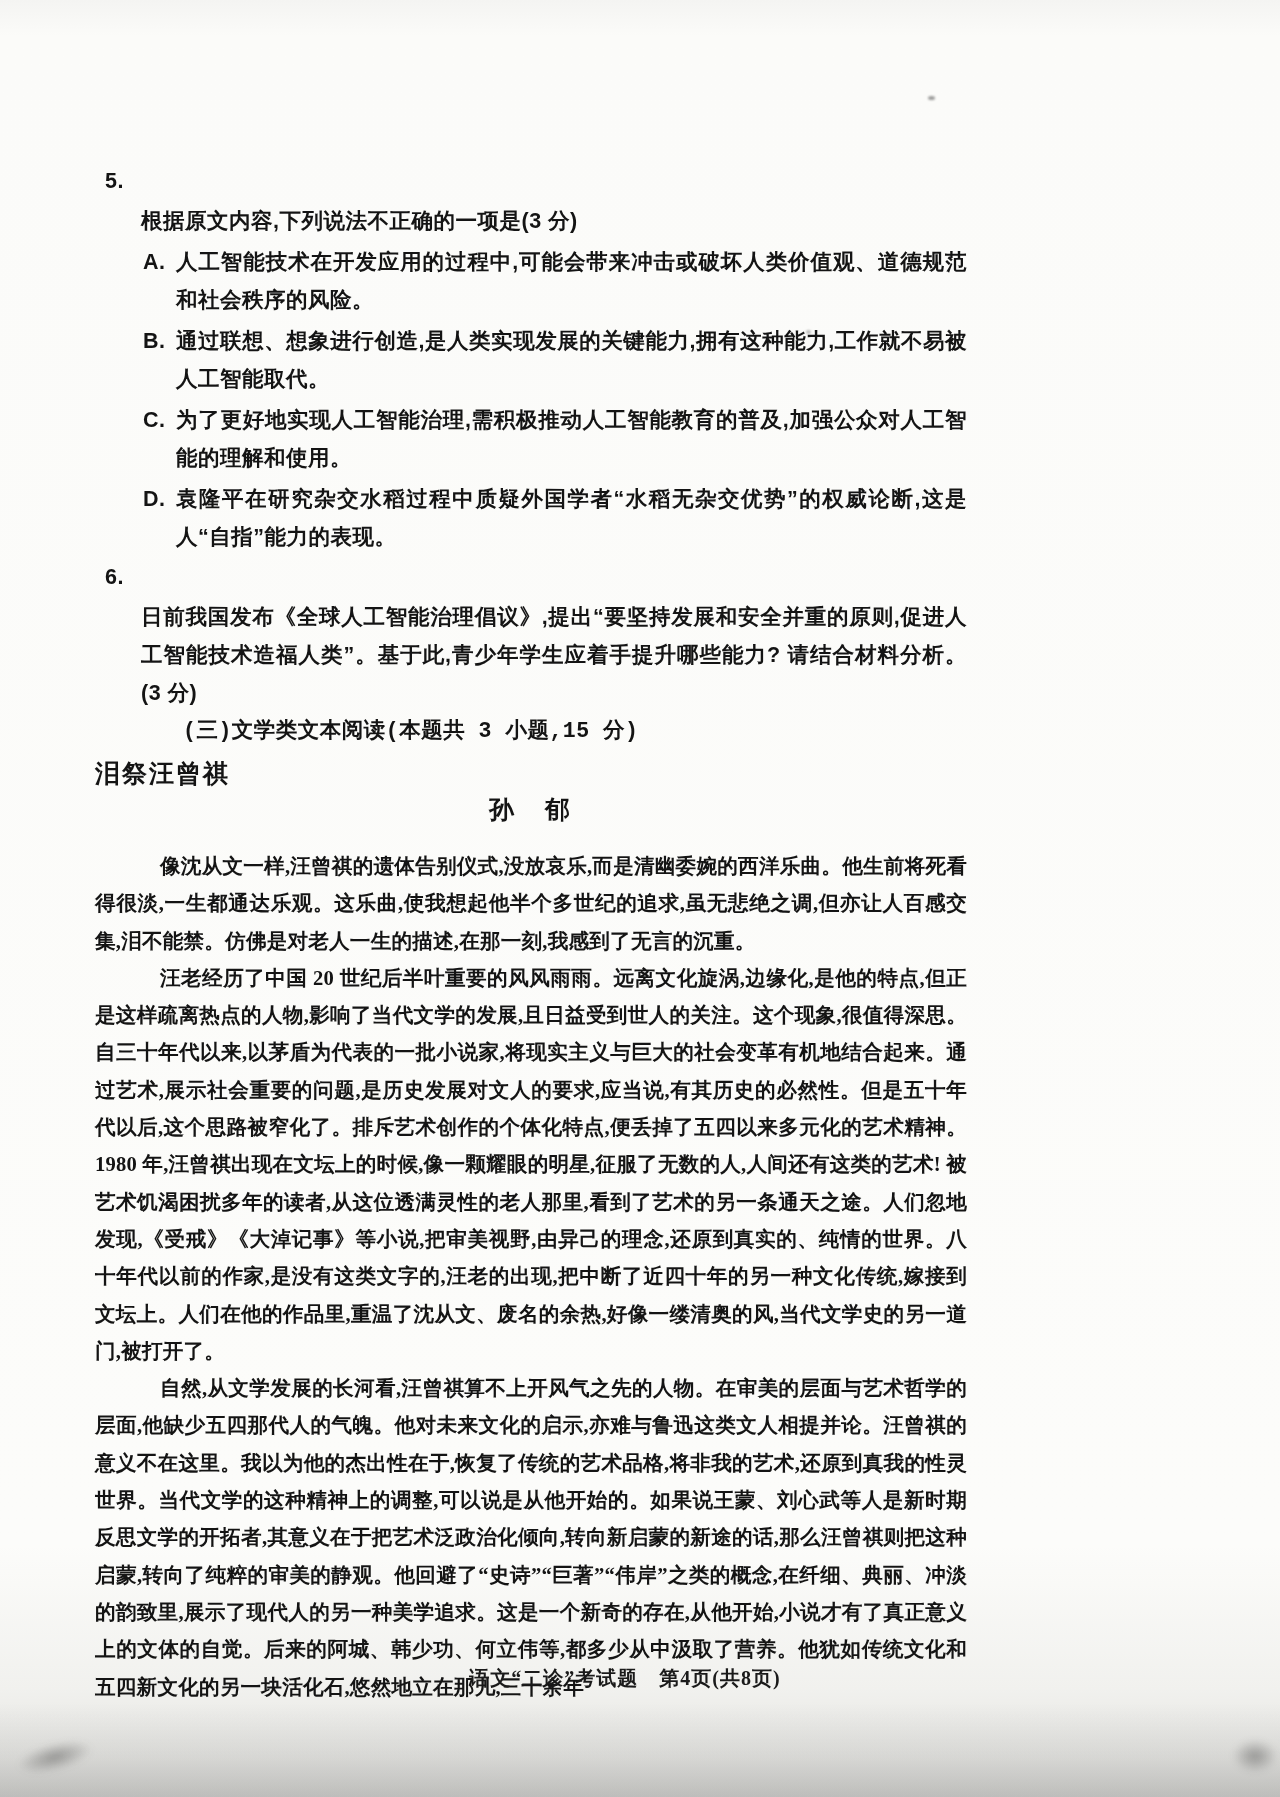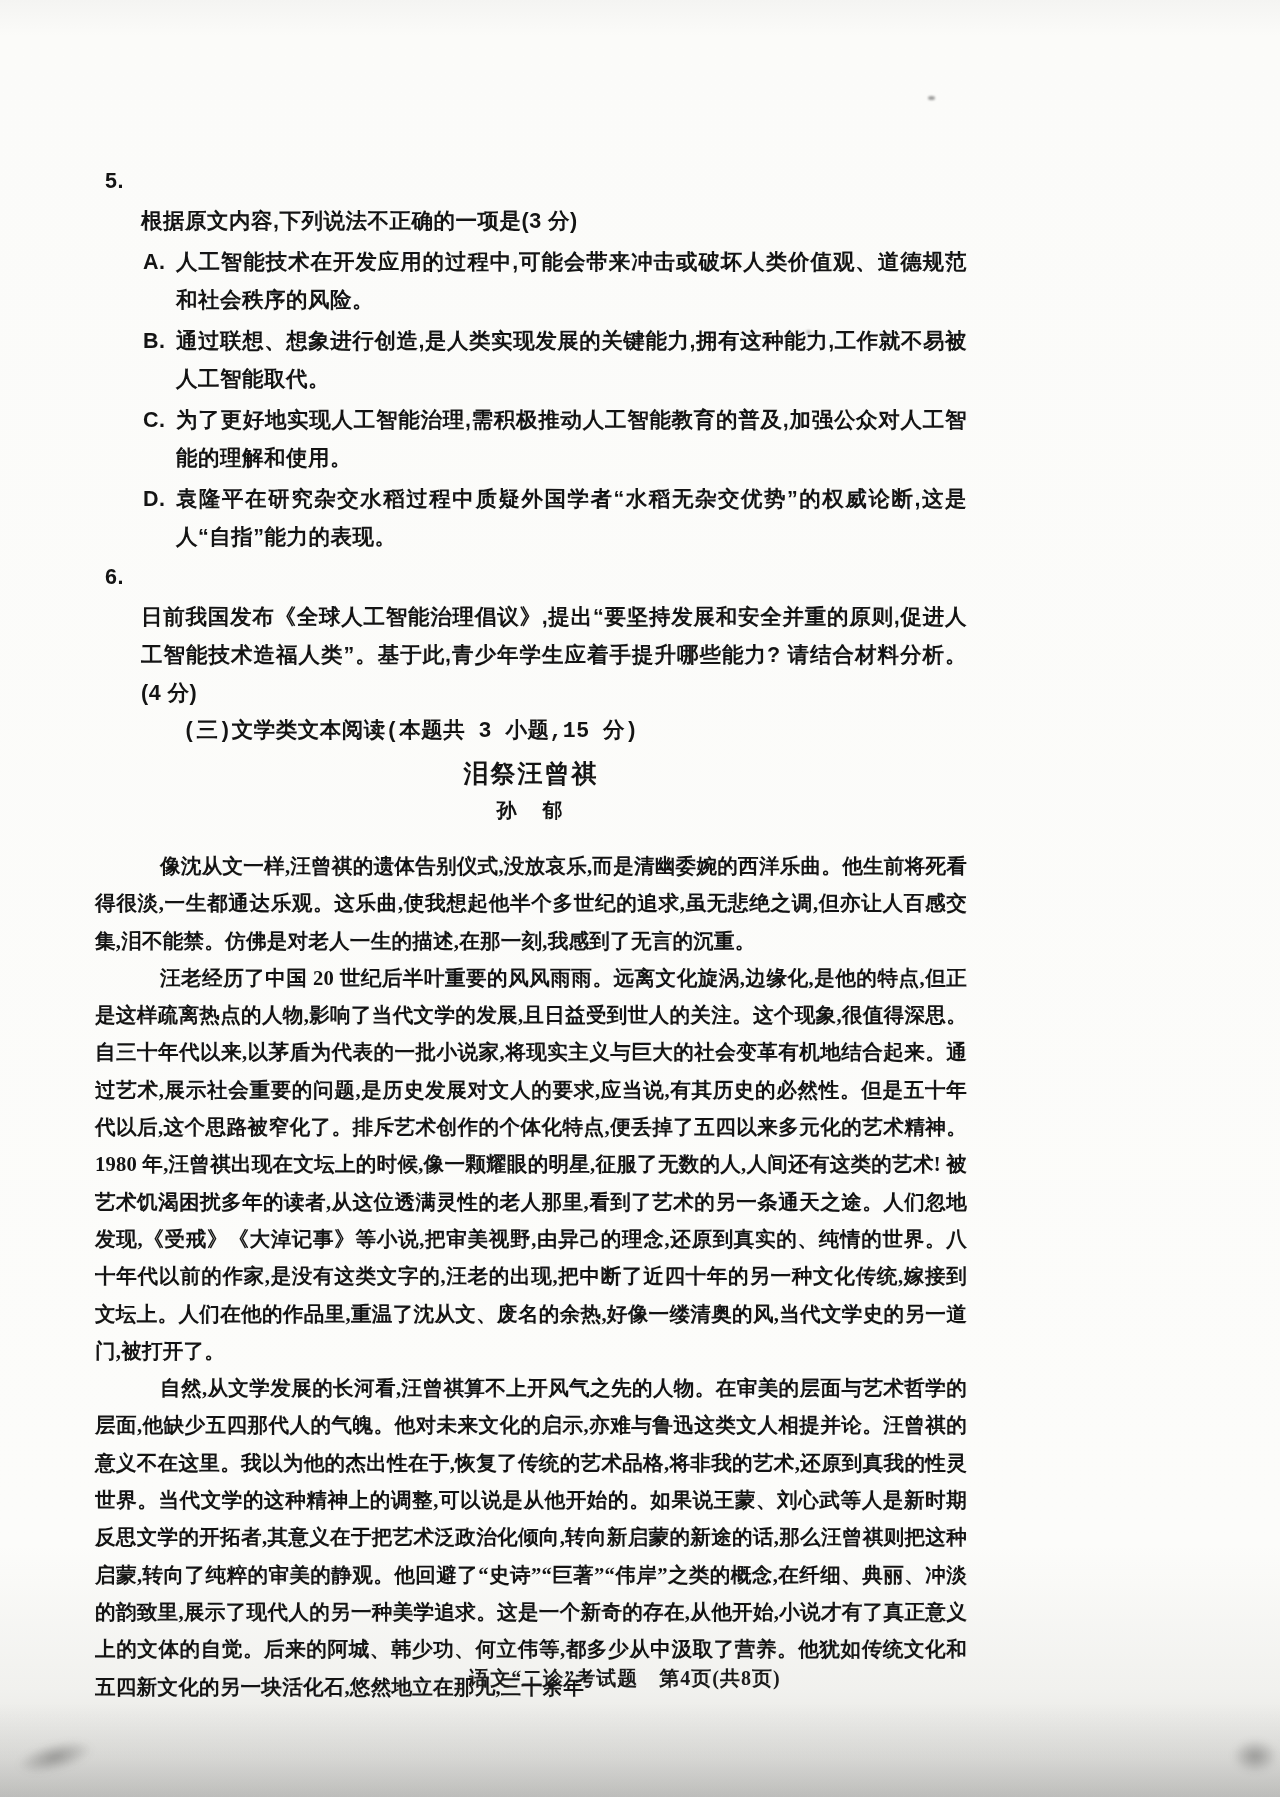--- a/index.html
+++ b/index.html
@@ -46,31 +46,31 @@
     margin-left: 88px;
     font-family: Liberation Mono, monospace;
     font-weight: 700;
     font-size: 21.5px;
     line-height: 38px;
     letter-spacing: 0.5px;
   }
   
   .p-title {
     margin-top: 5px;
-    text-align: center;
+    text-align: left;
     font-family: "Liberation Sans", "DejaVu Sans", sans-serif;
     font-weight: 700;
     font-size: 25px;
     line-height: 37px;
     letter-spacing: 2px;
   }
   .p-author {
     text-align: center;
     font-weight: 700;
-    font-size: 20px;
+    font-size: 25px;
     line-height: 36px;
     letter-spacing: 3px;
   }
   .passage-body {
     margin-top: 20px;
     font-size: 20.6px;
     line-height: 37.3px;
     font-weight: 600;
   }
   .para {
@@ -159,21 +159,21 @@
       </div>
       <div class="option">
         <span class="olabel">D.</span>
         <span class="otext">袁隆平在研究杂交水稻过程中质疑外国学者“水稻无杂交优势”的权威论断,这是人“自指”能力的表现。</span>
       </div>
     </div>
 
     <div class="q q6">
       <div class="qrow">
         <span class="qnum">6.</span>
-        <span class="qtext">日前我国发布《全球人工智能治理倡议》,提出“要坚持发展和安全并重的原则,促进人工智能技术造福人类”。基于此,青少年学生应着手提升哪些能力? 请结合材料分析。(4 分)</span>
+        <span class="qtext">日前我国发布《全球人工智能治理倡议》,提出“要坚持发展和安全并重的原则,促进人工智能技术造福人类”。基于此,青少年学生应着手提升哪些能力? 请结合材料分析。(3 分)</span>
       </div>
     </div>
 
     <div class="section-line">(三)文学类文本阅读(本题共 3 小题,15 分)</div>
 
     <div class="p-title">泪祭汪曾祺</div>
     <div class="p-author">孙　郁</div>
 
     <div class="passage-body">
       <div class="para">像沈从文一样,汪曾祺的遗体告别仪式,没放哀乐,而是清幽委婉的西洋乐曲。他生前将死看得很淡,一生都通达乐观。这乐曲,使我想起他半个多世纪的追求,虽无悲绝之调,但亦让人百感交集,泪不能禁。仿佛是对老人一生的描述,在那一刻,我感到了无言的沉重。</div>

